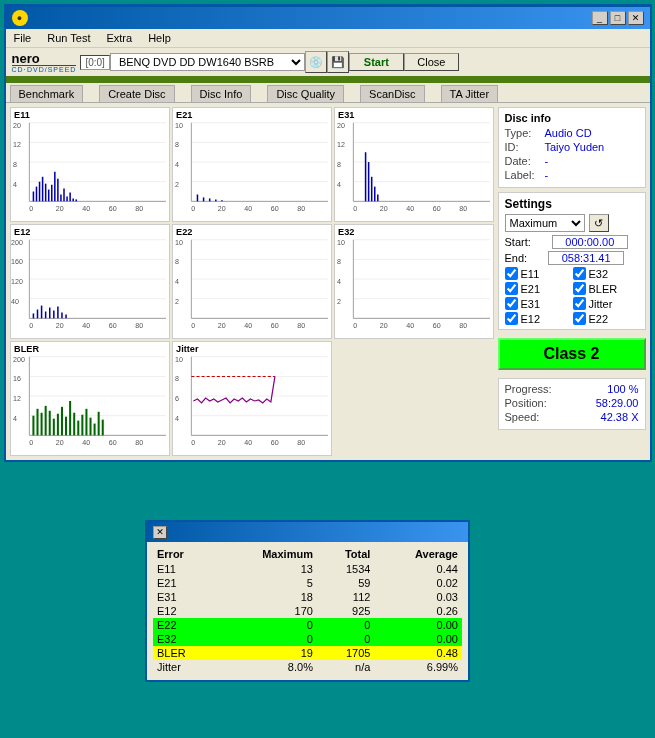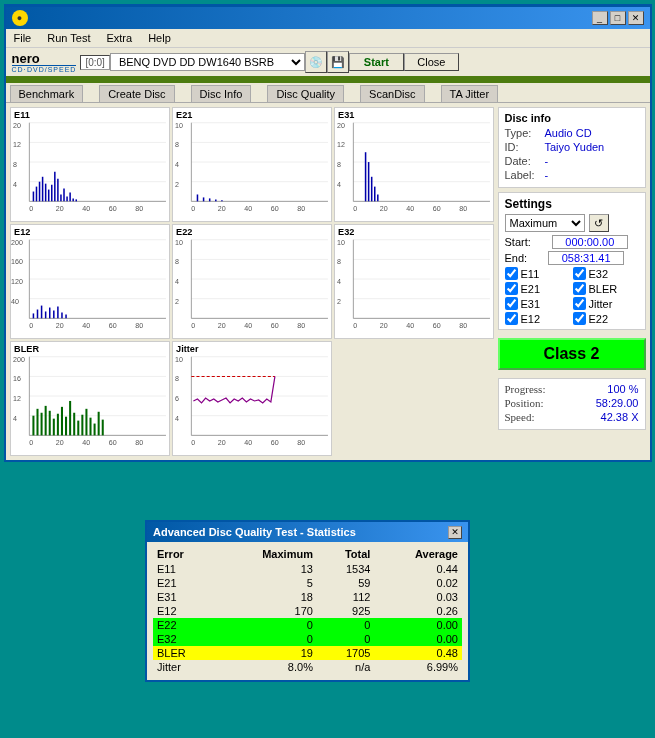--- a/index.html
+++ b/index.html
@@ -210,21 +210,21 @@
       margin: 4px 0;
     }
     .progress-box {
       background: white;
       border: 1px solid #ccc;
       padding: 4px 6px;
     }
     .progress-row {
       display: flex; justify-content: space-between; font-size: 11px; margin-bottom: 2px;
     }
-    .progress-label { color: #444; font-family: Liberation Serif, serif; }
+    .progress-label { color: #444; }
     .progress-value { color: #0000CC; }
     
     .stats-popup {
       position: absolute;
       left: 140px;
       top: 520px;
       width: 325px;
       background: #ECE9D8;
       border: 2px solid #0055A5;
       z-index: 10;
@@ -632,21 +632,20 @@
           <span class="progress-label">Speed:</span>
           <span class="progress-value">42.38 X</span>
         </div>
       </div>
     </div>
   </div>
 </div>
 
 <div class="stats-popup" style="position:absolute;left:145px;top:520px;">
   <div class="stats-title-bar">
-    <span>Advanced Disc Quality Test - Statistics</span>
     <button class="stats-close">✕</button>
   </div>
   <div class="stats-table-wrap">
     <table class="stats-table">
       <thead>
         <tr>
           <th>Error</th>
           <th>Maximum</th>
           <th>Total</th>
           <th>Average</th>

